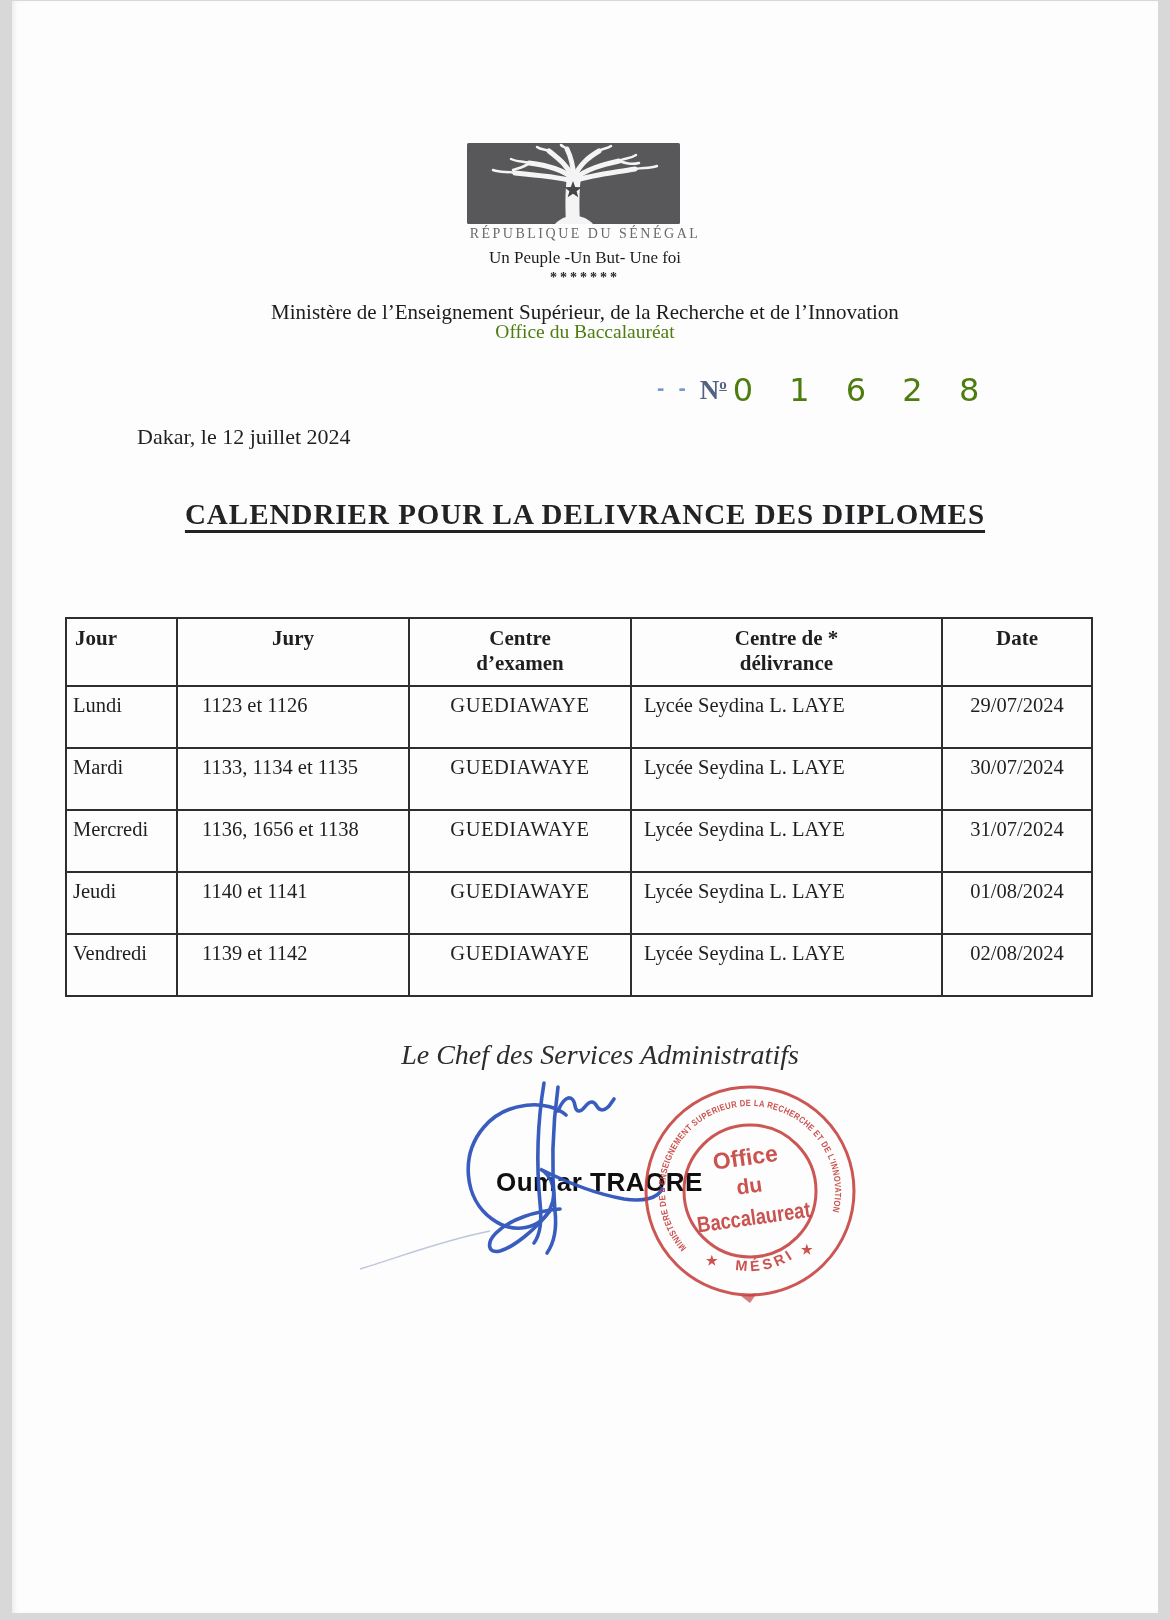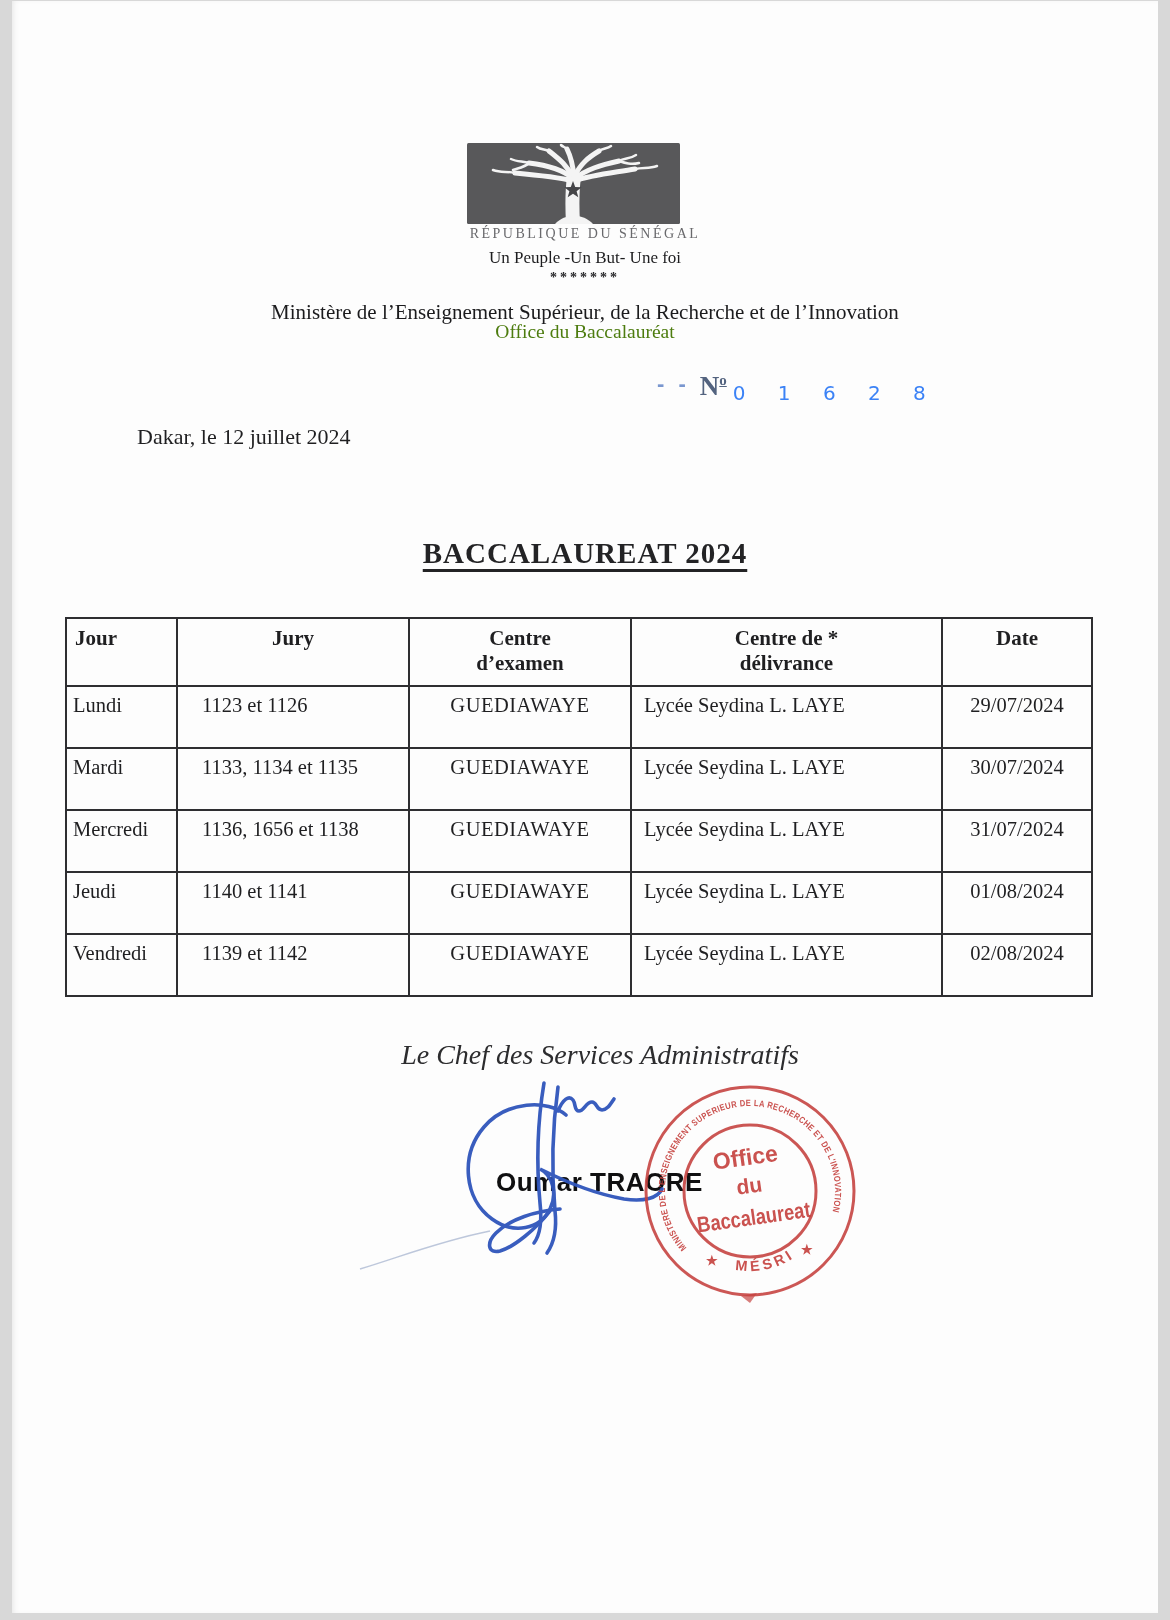--- a/index.html
+++ b/index.html
@@ -15,21 +15,21 @@
   .motto { top:247px; font-size:17px; color:#1d1d1f; }
   .stars { top:269px; font-size:14px; font-weight:bold; letter-spacing:3px; color:#2a2a2c; }
   .ministry { top:291px; font-size:21px; color:#1b1b1d;margin-top:8px; }
   .office { top:320px; font-size:19.5px; color:#4d7c0f; }
 
   .doc-number { left:645px; top:370px; display:flex; align-items:flex-end; }
   .doc-number .dashes { font-family:"Liberation Sans",sans-serif; font-weight:bold; font-size:22px;
                         color:#7a97cf; padding-bottom:8px; letter-spacing:4px; }
   .doc-number .nlabel { font-size:27px; color:#53637f; font-weight:bold; padding:0 6px 3px 10px; }
   .doc-number .nord { font-size:15px; vertical-align:super; text-decoration:underline; }
-  .doc-number .digits { font-family:"DejaVu Sans",sans-serif; font-size:20px; color:#3b82f6;
+  .doc-number .digits { font-family:"DejaVu Sans",sans-serif; font-size:32px; color:#4d7c0f;
                         letter-spacing:13px; }
 
   .place-date { left:125px; top:423px; font-size:22px; }
 
   .title1 { top:497px; } .title2 { top:536px; }
   .doc-title { font-size:29px; font-weight:bold; letter-spacing:1px; color:#232325;
                text-decoration:underline; text-underline-offset:6px; text-decoration-thickness:2.5px; }
 
   table.cal { position:absolute; left:53px; top:616px; width:1026px; border-collapse:collapse;
               table-layout:fixed; }
@@ -91,21 +91,21 @@
   <div class="abs ctr office">Office du Baccalauréat</div>
 
   <div class="abs doc-number">
     <span class="dashes">- -</span>
     <span class="nlabel"><span>N</span><span class="nord">o</span></span>
     <span class="digits">0 1 6 2 8</span>
   </div>
 
   <div class="abs place-date">Dakar, le 12 juillet 2024</div>
 
-  <div class="abs ctr doc-title title2">BACCALAUREAT 2024</div>
+  <div class="abs ctr doc-title title1">CALENDRIER POUR LA DELIVRANCE DES DIPLOMES</div>
 
   <table class="cal">
     <colgroup>
       <col style="width:111px">
         <col style="width:232px">
         <col style="width:222px">
       <col style="width:311px">
         <col style="width:150px">
     </colgroup>
     <tbody>

